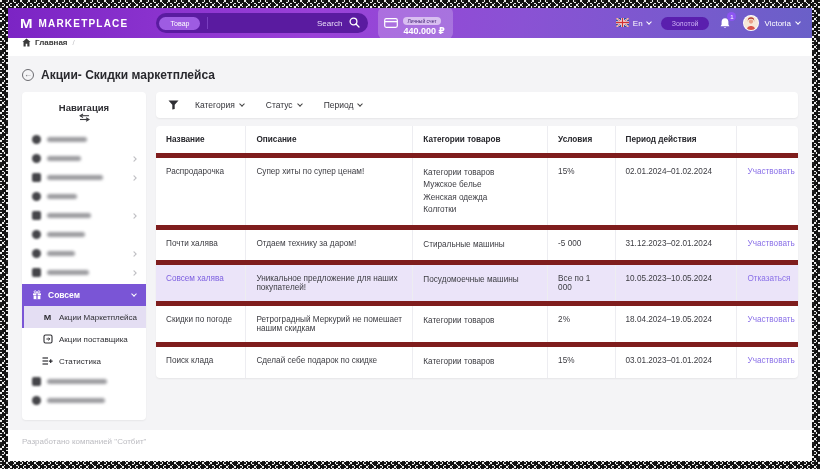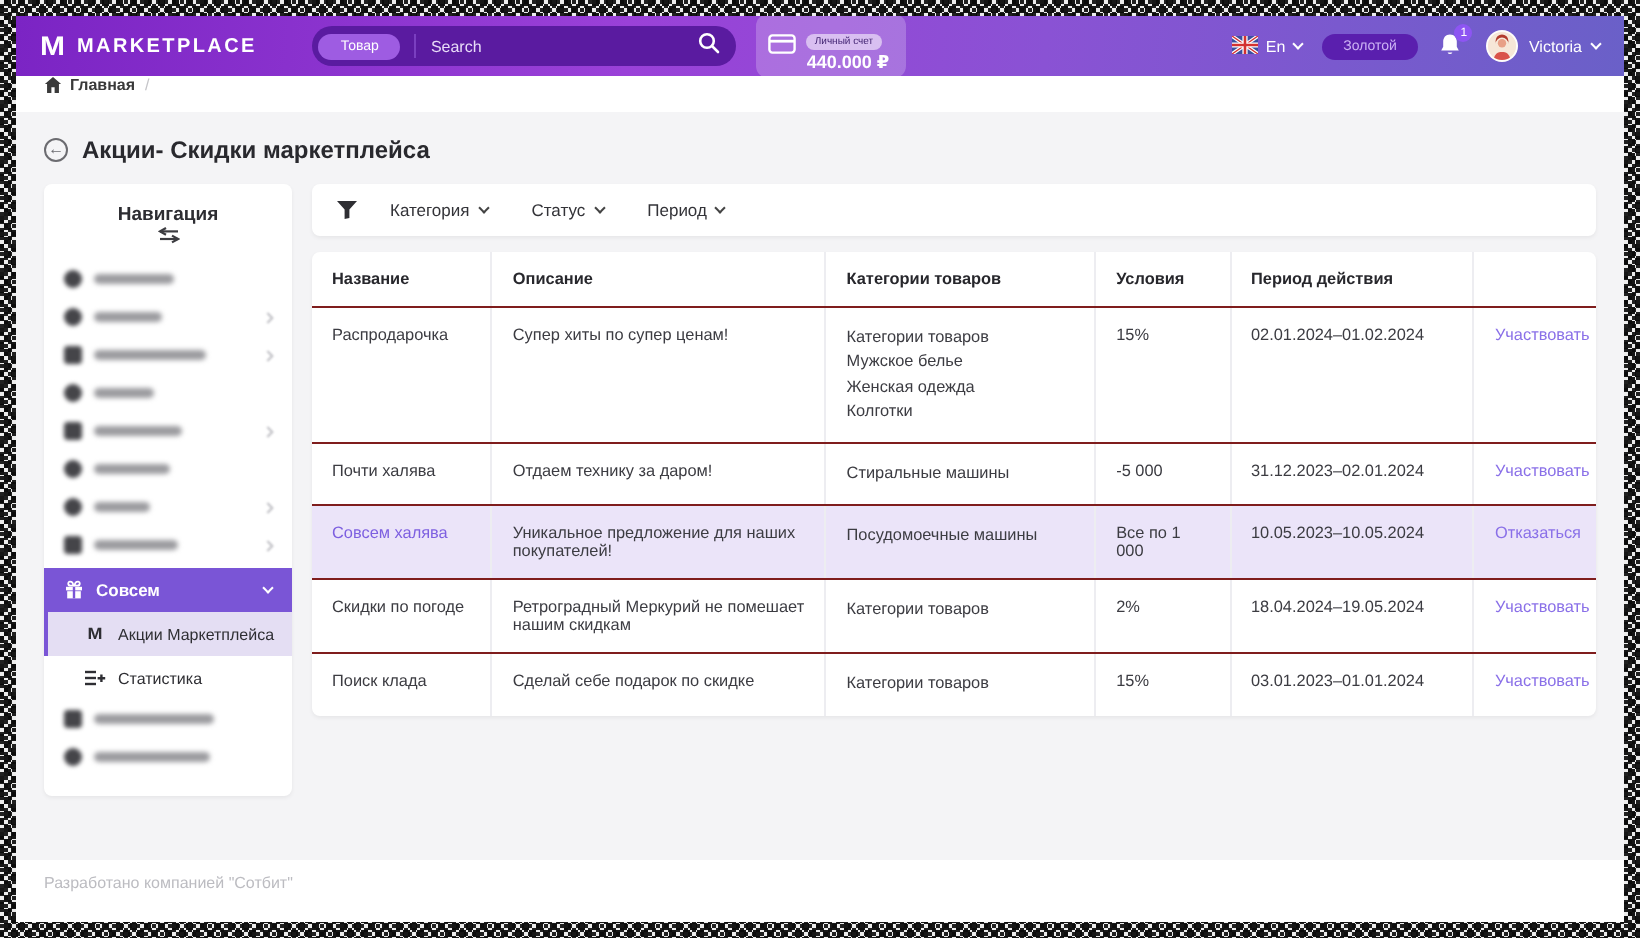--- a/index.html
+++ b/index.html
@@ -25,20 +25,21 @@
   .brand-name { font-weight:700; font-size:10px; letter-spacing:1.2px; }
   .searchbar {
     margin-left:18px; width:212px; height:20px; background:#5a1ba0; border-radius:11px;
     display:flex; align-items:center; padding:0 8px 0 3px; gap:7px;
   }
   .cat-pill { background:#9e5ce2; color:#fff; font-size:7px; padding:3px 11px; border-radius:9px; white-space:nowrap; cursor:pointer; }
   .search-divider { width:1px; height:12px; background:#7a3fc0; }
   .searchbar input {
     flex:1; background:transparent; border:none; outline:none; color:#fff; font-size:8px;
     font-family:inherit;
+    text-align:right;
   }
   .searchbar input::placeholder { color:#e8dcf8; }
   .mag { flex:0 0 auto; }
   .balance { display:flex; align-items:center; gap:5px; background:rgba(255,255,255,.22); border-radius:6px; padding:2px 8px 2px 6px; }
   .balance-label { display:inline-block; background:rgba(255,255,255,.55); color:#3d1f6e; font-size:5px; padding:1px 4px; border-radius:4px; line-height:1.2; }
   .balance-amount { font-size:9px; font-weight:700; line-height:1.1; }
   .spacer { flex:1; }
   .lang { display:flex; align-items:center; gap:4px; font-size:8px; cursor:pointer; }
   .tier-pill { background:#5a1fae; color:#ccb2f4; font-size:7px; padding:3px 11px; border-radius:10px; cursor:pointer; }
   .bell-wrap { position:relative; width:14px; height:14px; cursor:pointer; }
@@ -84,21 +85,21 @@
 
   
   .main { flex:1; min-width:0; }
   .filter-card { background:#fff; border-radius:4px; box-shadow:0 1px 2px rgba(0,0,0,.06); height:26px; display:flex; align-items:center; gap:22px; padding:0 12px; }
   .filter { display:flex; align-items:center; gap:5px; font-size:8.5px; color:#333338; cursor:pointer; }
   .filter .chev { border-color:#444; }
   .funnel { display:flex; margin-right:-6px; }
 
   .table-card { background:#fff; border-radius:4px; box-shadow:0 1px 2px rgba(0,0,0,.06); margin-top:8px; overflow:hidden; }
   table { width:100%; border-collapse:collapse; table-layout:fixed; }
-  th, td { border-right:1px solid #ededf1; border-bottom:1px solid #7f1d1d; padding:9px 10px; text-align:left; vertical-align:top; font-size:8.2px; color:#3c3c42; }
+  th, td { border-right:1px solid #ededf1; border-bottom:5px solid #7f1d1d; padding:9px 10px; text-align:left; vertical-align:top; font-size:8.2px; color:#3c3c42; }
   th { font-weight:700; color:#27272c; white-space:nowrap; overflow:hidden; }
   th:last-child, td:last-child { border-right:none; }
   tr:last-child td { border-bottom:none; }
   td.categories { white-space:pre-line; line-height:1.5; }
   td.action { text-align:center; }
   .link-btn { background:none; border:none; color:#8a70e8; font-size:8.2px; font-family:inherit; cursor:pointer; padding:0; }
   tr.hl td { background:#ebe4f9; }
   tr.hl td.name { color:#7d5fe0; }
 
   
@@ -261,20 +262,29 @@
             </svg>
           <span>Совсем</span>
           <span class="chev"></span>
         </div>
 
         <div class="sub sel">
           <span class="sub-ico">
               <span class="mk">M</span>
             </span>
           <span>Акции Маркетплейса</span>
+        </div>
+        <div class="sub">
+          <span class="sub-ico">
+            <svg width="10" height="10" viewBox="0 0 10 10">
+                <rect x="1" y="1" width="8" height="8" rx="1.5" fill="none" stroke="#2e2e33" stroke-width="1.1"></rect>
+                <path d="M3.4 5 H6.6 M5.4 3.6 L6.8 5 L5.4 6.4" fill="none" stroke="#2e2e33" stroke-width="1"></path>
+              </svg>
+          </span>
+          <span>Акции поставщика</span>
         </div>
         <div class="sub">
           <span class="sub-ico">
             <svg width="11" height="10" viewBox="0 0 11 10">
                 <line x1="0.5" y1="2" x2="6" y2="2" stroke="#2e2e33" stroke-width="1.2"></line>
                 <line x1="0.5" y1="5" x2="6" y2="5" stroke="#2e2e33" stroke-width="1.2"></line>
                 <line x1="0.5" y1="8" x2="6" y2="8" stroke="#2e2e33" stroke-width="1.2"></line>
                 <path d="M8.7 3.2 V7 M6.8 5.1 H10.6" stroke="#2e2e33" stroke-width="1.2"></path>
               </svg>
           </span>

